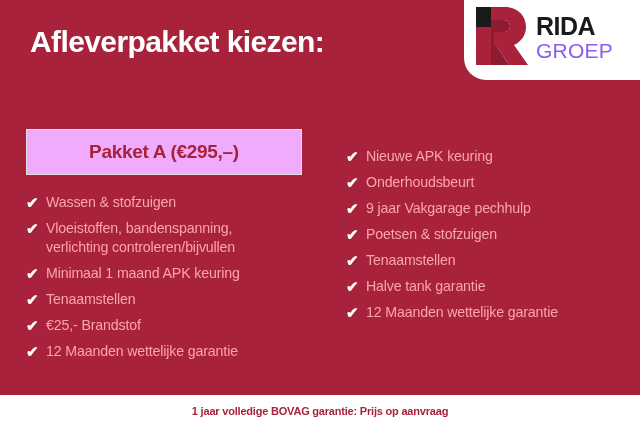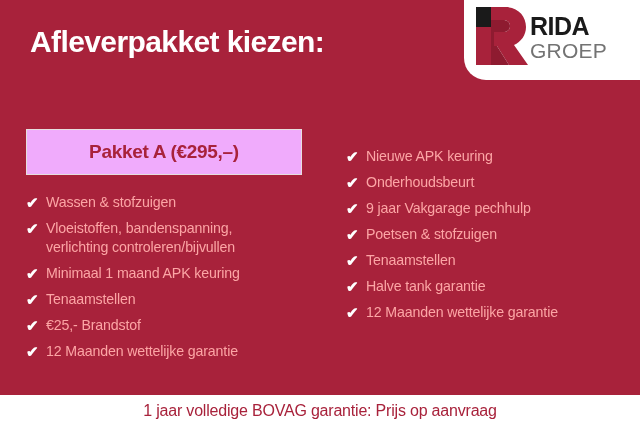--- a/index.html
+++ b/index.html
@@ -55,33 +55,34 @@
     padding-left: 8px;
     box-sizing: border-box;
   }
   #logo-mark {
     width: 58px;
     height: 62px;
     flex: 0 0 58px;
     margin-top: 6px;
   }
   #logo-wordmark {
+    margin-left: 6px;
     margin-top: 8px;
     line-height: 1;
   }
   #logo-rida {
     font-size: 25px;
     font-weight: bold;
     color: #1a1a1a;
     letter-spacing: -0.5px;
     display: block;
   }
   #logo-groep {
     font-size: 21px;
-    color: #737373;
+    color: #8b5cf6;
     letter-spacing: 0.2px;
     display: block;
     margin-top: 1px;
     text-align: center;
   }
 
   
   .pkg-col {
     position: absolute;
     top: 129px;
@@ -142,22 +143,22 @@
     left: 0;
     top: 395px;
     width: 640px;
     height: 31px;
     background: #ffffff;
     display: flex;
     align-items: center;
     justify-content: center;
   }
   #footer-text {
-    font-size: 16px;
-    font-weight: normal;
+    font-size: 11px;
+    font-weight: bold;
     color: #A8223B;
     letter-spacing: -0.2px;
     white-space: nowrap;
   }
 </style>
 </head>
 <body>
 
 <div id="poster">
 

